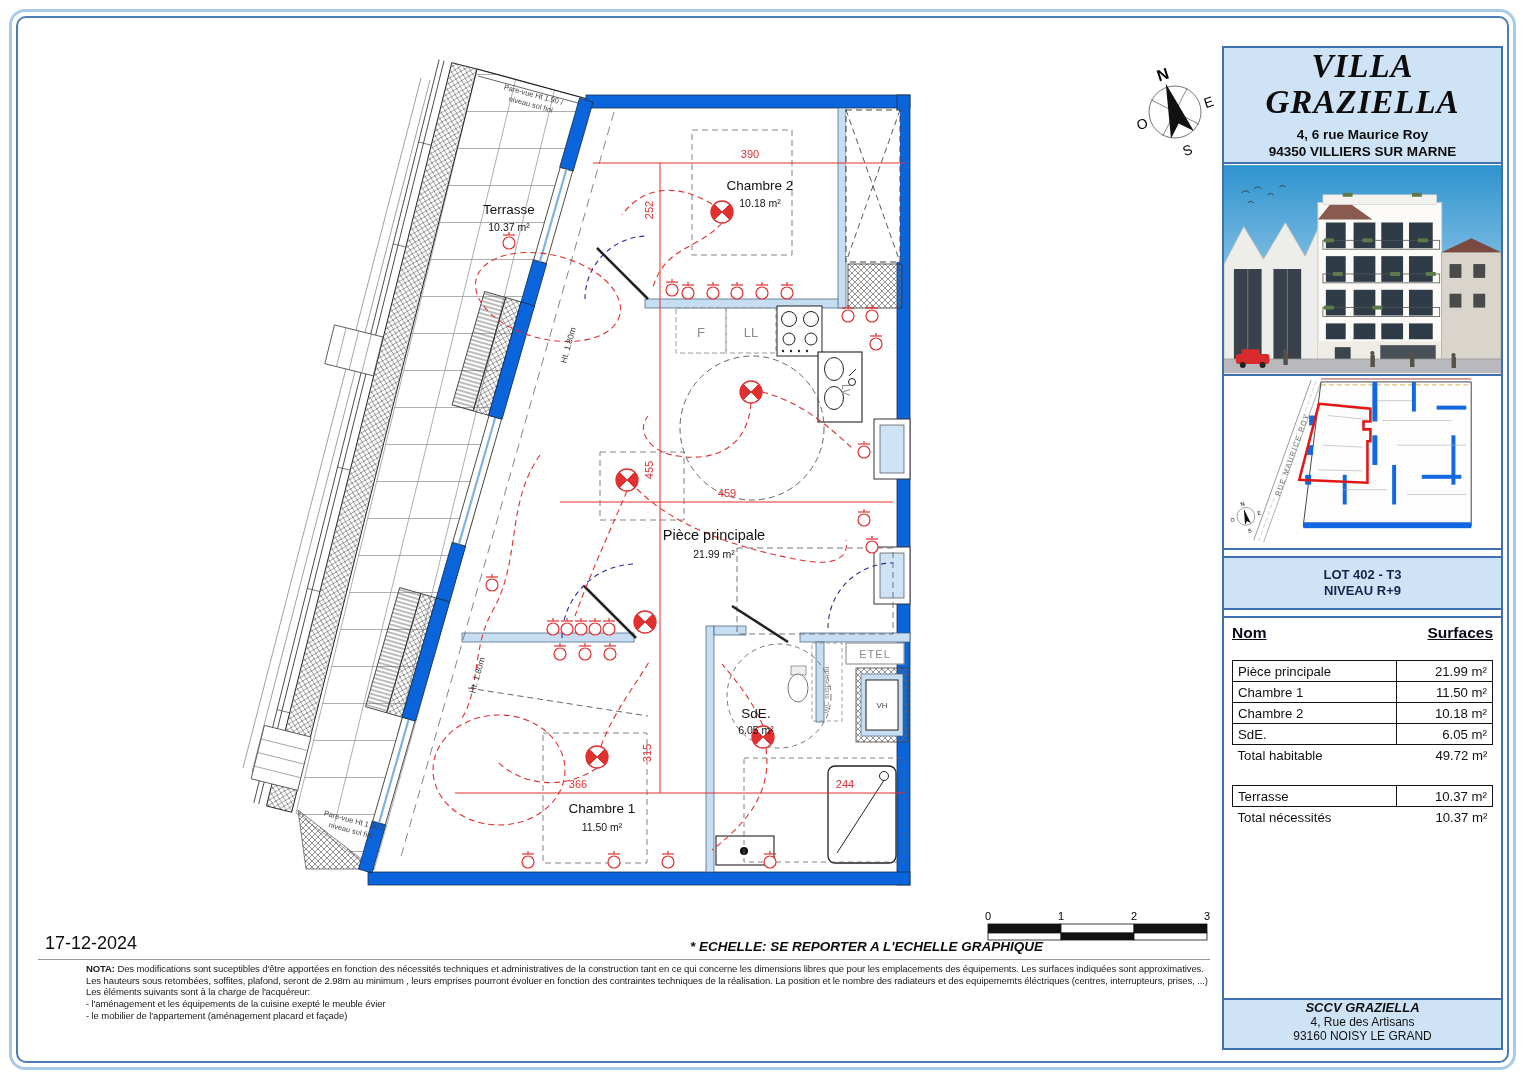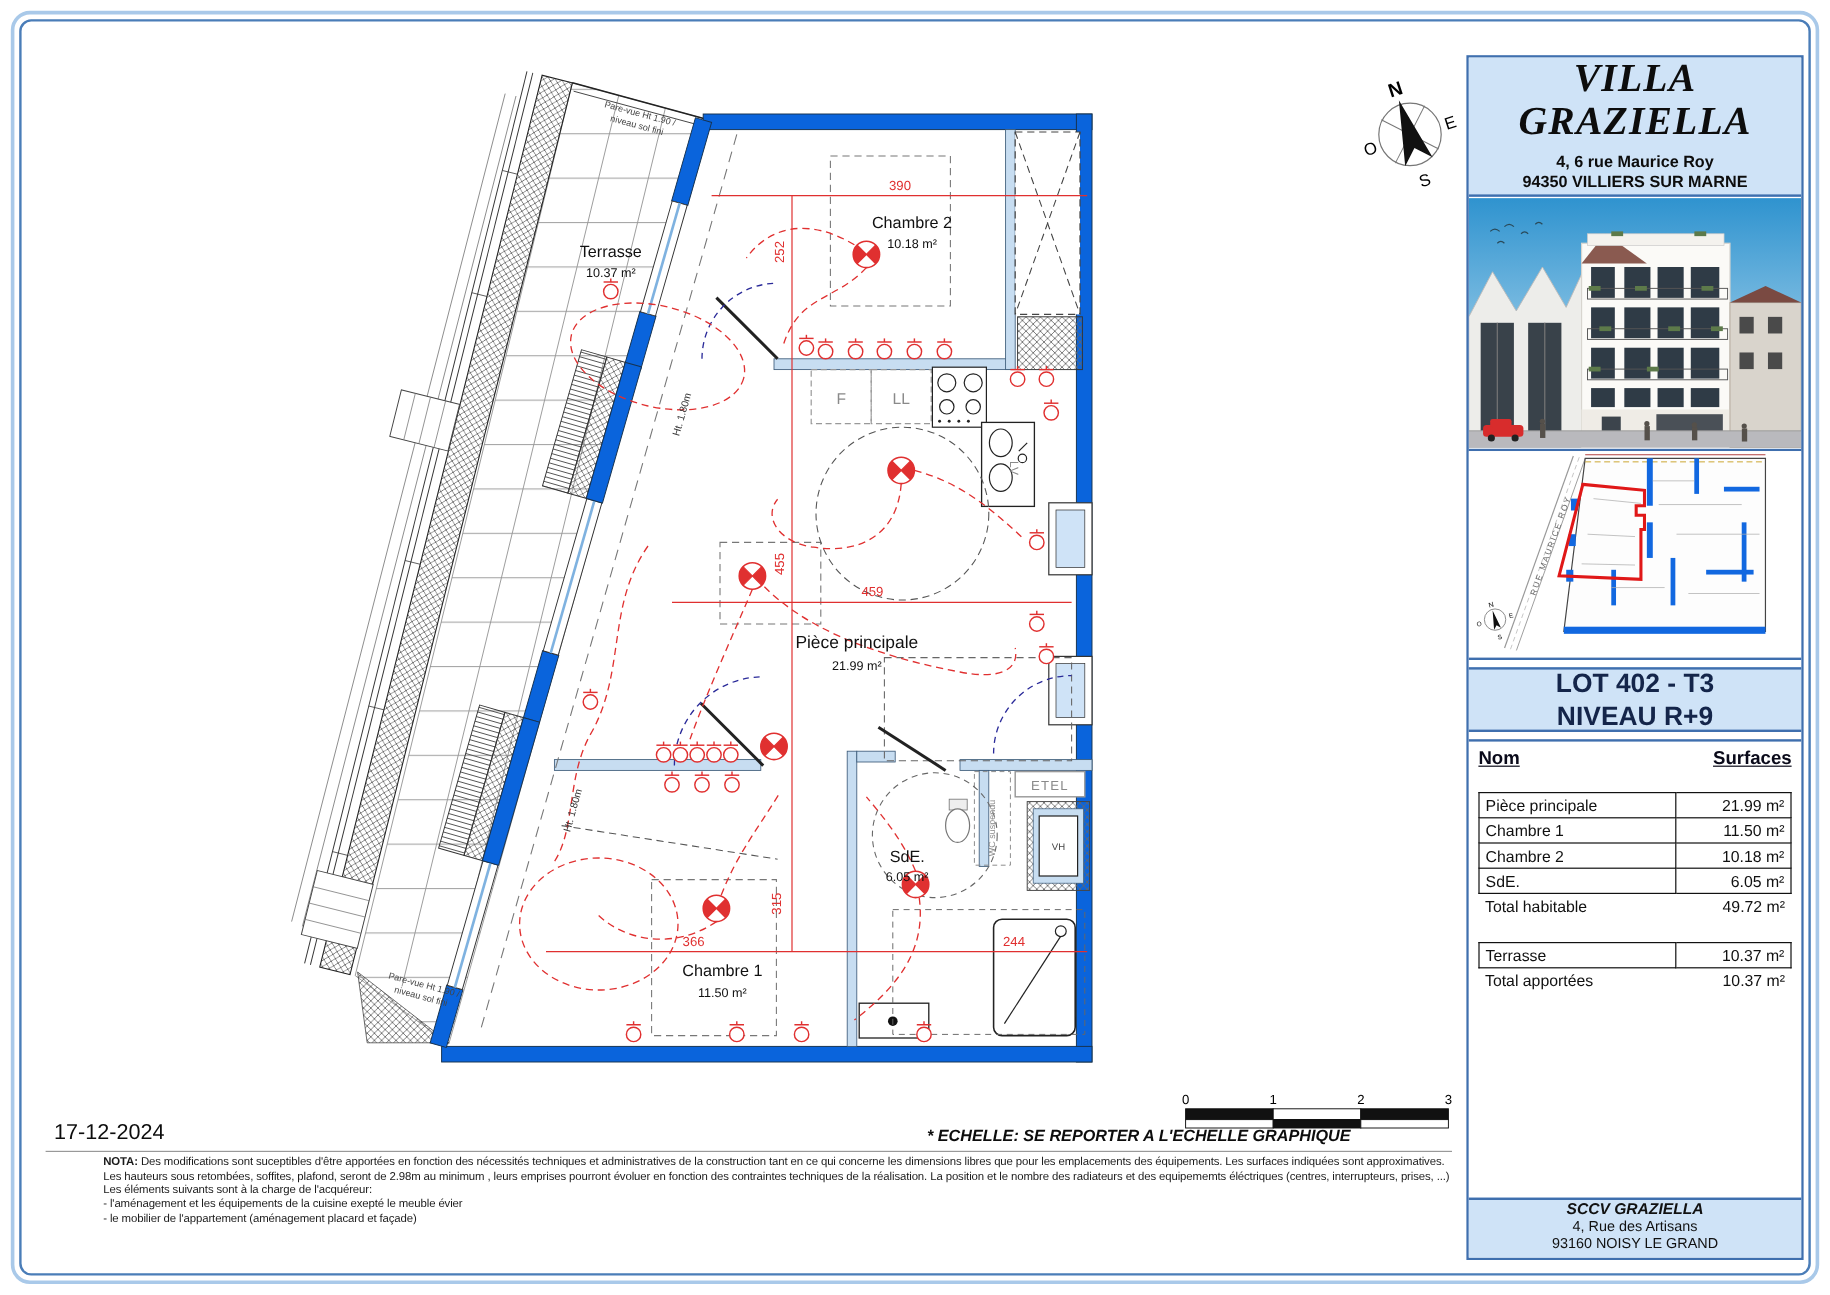--- a/index.html
+++ b/index.html
@@ -16,40 +16,40 @@
             display:flex;flex-direction:column;align-items:center;justify-content:center;}
   .sb-title .t{font-family:"Liberation Serif",serif;font-style:italic;font-weight:bold;
                font-size:33px;line-height:1.08;letter-spacing:1px;color:#0d0d0d;}
   .sb-title .a{font-size:13.5px;font-weight:bold;line-height:1.25;color:#0d0d0d;}
   .sb-title .a1{margin-top:7px;}
   .sb-photo{height:210px;border-bottom:2px solid #3f6fae;overflow:hidden;}
   .sb-siteplan{height:172px;border-bottom:2px solid #3f6fae;background:#fff;}
   .sb-gap{height:6px;background:#fff;}
   .sb-lot{height:50px;background:#cfe3f7;border-top:2px solid #3f6fae;border-bottom:2px solid #3f6fae;
           display:flex;flex-direction:column;align-items:center;justify-content:center;}
-  .sb-lot div{font-size:22px;font-weight:bold;color:#14254a;line-height:1.25;}
+  .sb-lot div{font-size:13px;font-weight:bold;color:#14254a;line-height:1.25;}
   .sb-table{padding:6px 8px 4px 8px;border-top:2px solid #3f6fae;background:#fff;}
   .st-head{display:flex;justify-content:space-between;margin-bottom:18px;}
   .st-head span{font-size:15.5px;font-weight:bold;text-decoration:underline;color:#0a0a1a;}
   table.surf{border-collapse:collapse;width:100%;}
   table.surf td{font-size:13.2px;padding:1px 5px;height:18px;}
   td.cname{border:1.6px solid #111;width:63%;}
   td.cval{border:1.6px solid #111;text-align:right;width:37%;}
   td.tname{border:none;}
   td.tval{border:none;text-align:right;}
   .st-spacer{height:20px;}
   .sb-fill{flex:1;background:#fff;}
   .sb-company{height:48px;background:#cfe3f7;border-top:2px solid #3f6fae;
               display:flex;flex-direction:column;align-items:center;justify-content:flex-start;}
   .sb-company .cn{font-size:13px;font-weight:bold;font-style:italic;}
   .sb-company .ca{font-size:12px;line-height:1.2;}
 
   
   .date{position:absolute;left:45px;top:933px;font-size:18px;color:#0d0d0d;}
-  .scalenote{position:absolute;left:690px;top:939px;width:518px;text-align:center;
+  .scalenote{position:absolute;left:690px;top:939px;width:518px;text-align:left;
              font-size:13.5px;font-weight:bold;font-style:italic;color:#0d0d0d;}
   .nota{position:absolute;left:38px;top:959px;width:1172px;border-top:1px solid #999;
         padding-top:3px;font-size:9.5px;letter-spacing:-0.1px;line-height:1.23;color:#1a1a1a;}
   .nota-line{white-space:nowrap;overflow:hidden;padding-left:48px;}
 
   svg text{font-family:"Liberation Sans",sans-serif;}
   .rname{font-size:13.5px;fill:#111;}
   .rnameb{font-size:14.5px;fill:#111;}
   .rarea{font-size:10.5px;fill:#111;}
   .dim{font-size:11px;fill:#e03030;}
@@ -555,21 +555,21 @@
     </tbody>
       </table>
     <div class="st-spacer"></div>
     <table class="surf">
       <tbody>
           <tr>
         <td class="cname">Terrasse</td>
         <td class="cval">10.37 m²</td>
       </tr>
       <tr>
-        <td class="tname">Total apportées</td>
+        <td class="tname">Total nécessités</td>
         <td class="tval">10.37 m²</td>
       </tr>
     </tbody>
       </table>
   </div>
 
   <div class="sb-fill"></div>
 
   <div class="sb-company">
     <div class="cn">SCCV GRAZIELLA</div>

